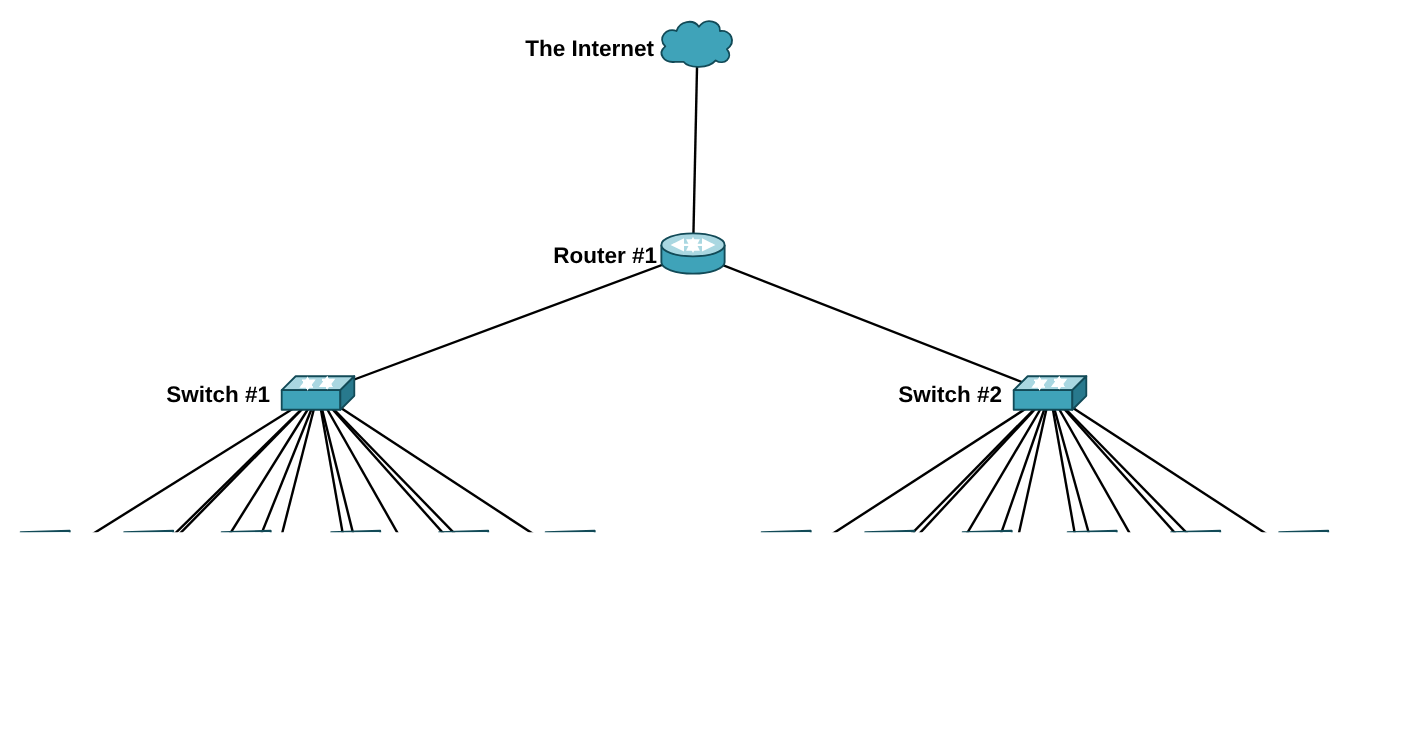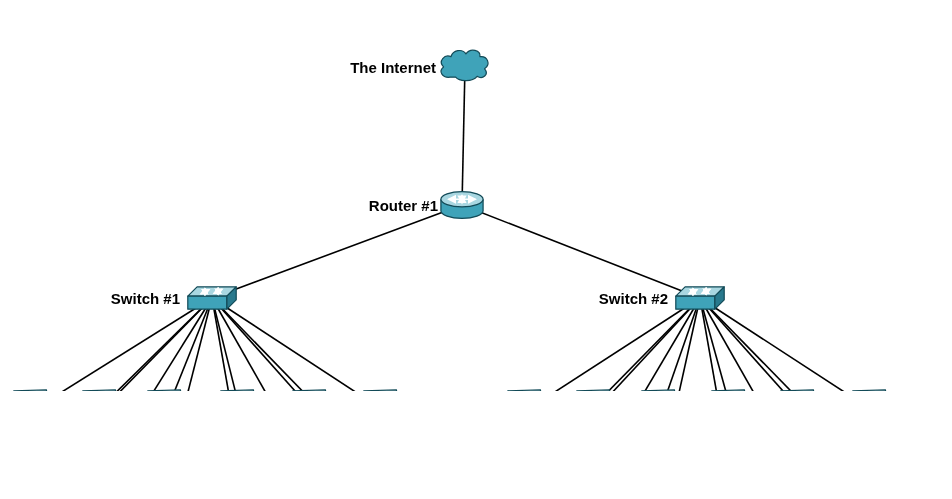--- a/index.html
+++ b/index.html
@@ -10,21 +10,21 @@
     --teal:#3fa3b9;
     --teal-light:#a9d7e1;
     --teal-pale:#d8ecf1;
     --teal-dark:#28798d;
     --outline:#124a57;
     --bg:#ffffff;
   }
   html,body{margin:0;padding:0;background:var(--bg);}
   .diagram-wrap{
     width:952px;height:355px;position:relative;background:var(--bg);
-    font-family:"Liberation Sans",sans-serif;overflow:hidden;margin-top:36px;
+    font-family:"Liberation Sans",sans-serif;overflow:hidden;
   }
   svg{display:block;}
   .edge{stroke:var(--line-color);stroke-width:var(--line-width);fill:none;}
   .label{
     font-family:"Liberation Sans",sans-serif;
     font-weight:700;
     font-size:var(--label-size);
     fill:var(--label-color);
   }
   .sym-outline{stroke:var(--outline);stroke-width:1.3;stroke-linejoin:round;}

